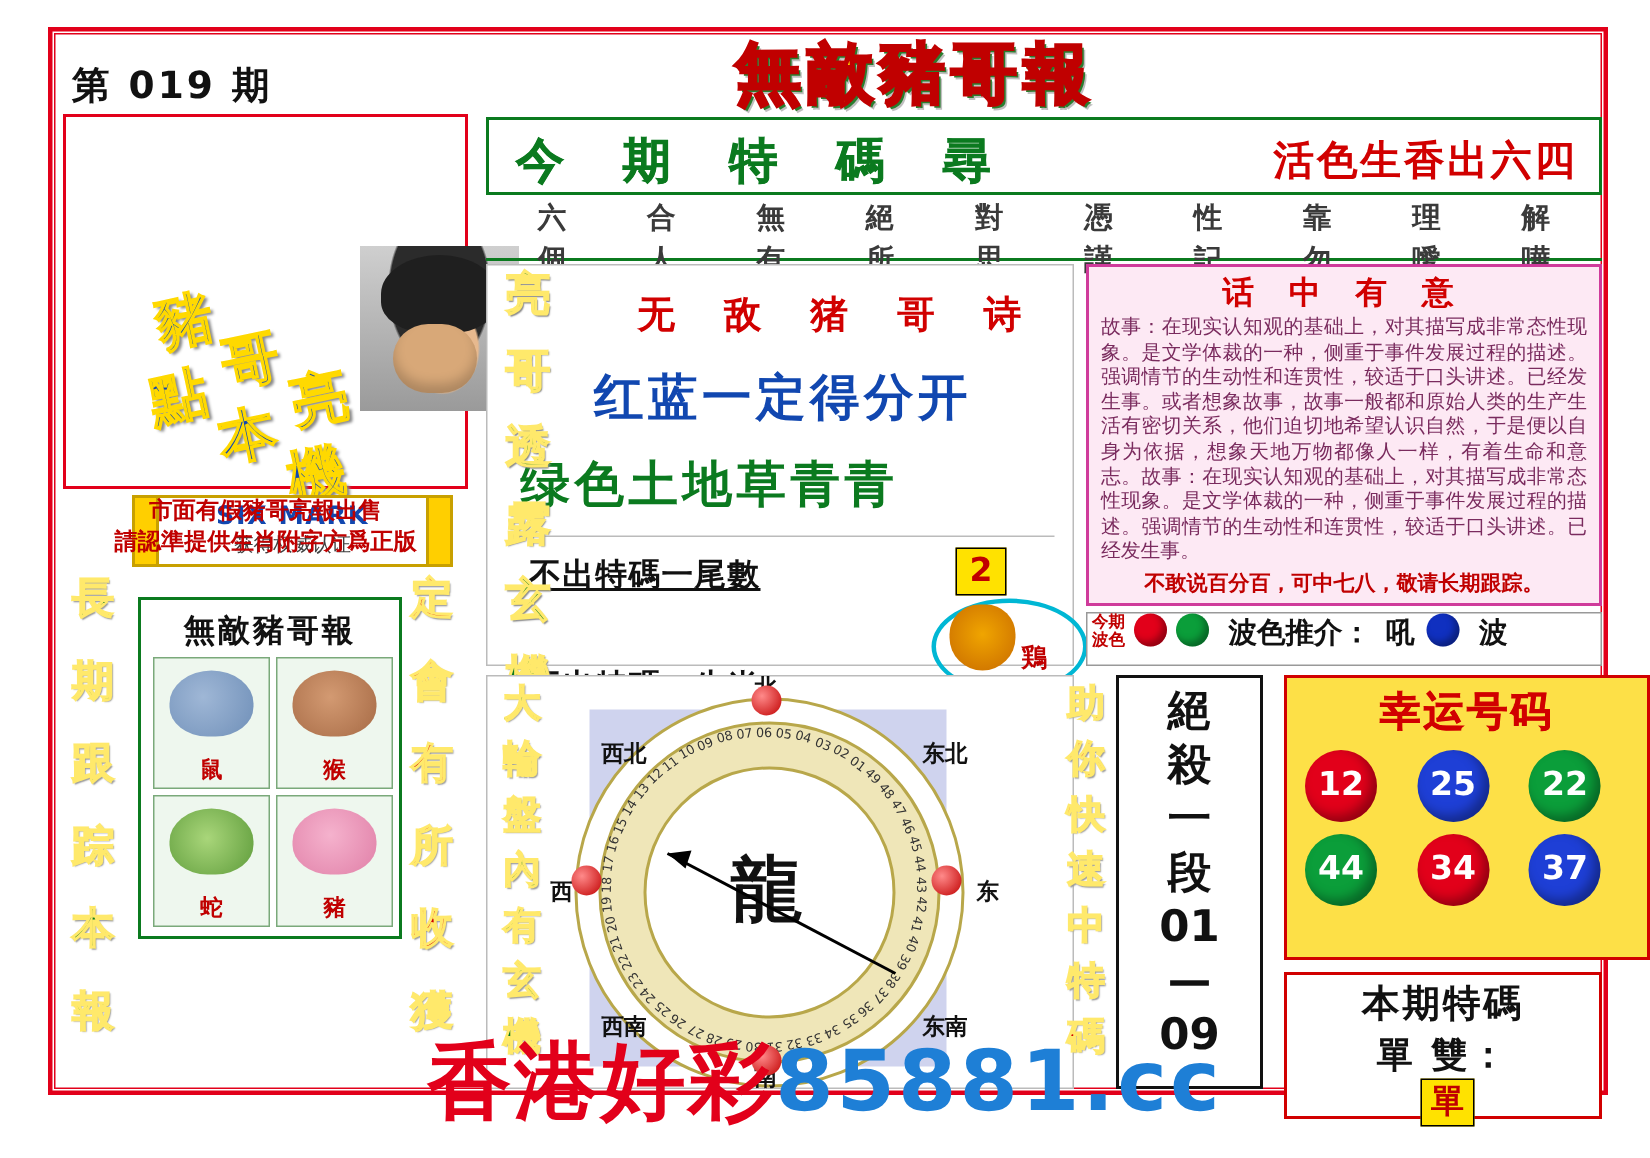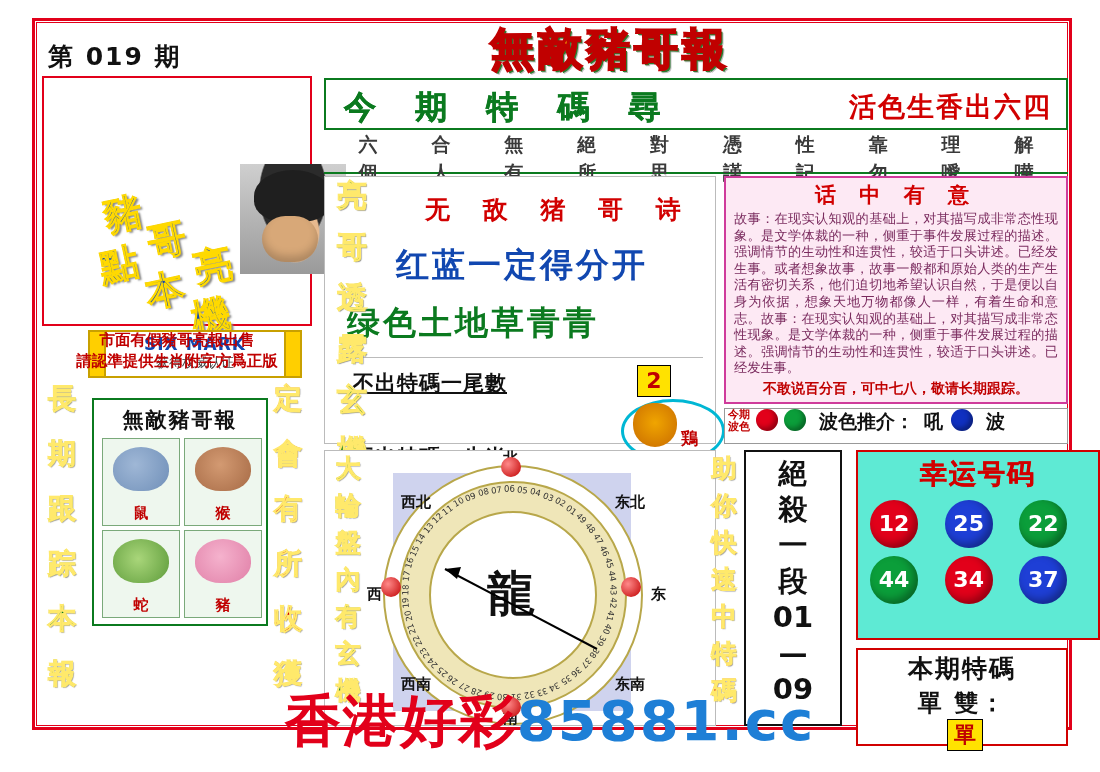--- a/index.html
+++ b/index.html
@@ -118,21 +118,21 @@
   .vhelp{position:absolute;left:706px;top:452px;width:36px;}
   .vhelp span{display:block;text-align:center;font-size:25px;font-weight:bold;color:#d10000;-webkit-text-stroke:1px #ffe96b;text-shadow:1px 1px 1px #999;margin-bottom:4px;}
   .vbigleft{position:absolute;left:330px;top:452px;width:36px;}
   .vbigleft span{display:block;text-align:center;font-size:25px;font-weight:bold;color:#0b7a1f;-webkit-text-stroke:1px #ffe96b;text-shadow:1px 1px 1px #999;margin-bottom:4px;}
 
   
   .killseg{position:absolute;left:744px;top:450px;width:98px;height:276px;border:2px solid #111;box-sizing:border-box;background:#fff;text-align:center;}
   .killseg span{display:block;font-size:29px;font-weight:bold;color:#111;margin-top:6px;line-height:30px;}
 
   
-  .luckybox{position:absolute;left:856px;top:450px;width:244px;height:190px;border:2px solid #d10000;box-sizing:border-box;background:#5eead4;}
+  .luckybox{position:absolute;left:856px;top:450px;width:244px;height:190px;border:2px solid #d10000;box-sizing:border-box;background:#fde047;}
   .luckytitle{text-align:center;font-size:27px;font-weight:bold;color:#d10000;letter-spacing:2px;margin-top:4px;-webkit-text-stroke:0.5px #d10000;}
   .lucknums{display:grid;grid-template-columns:repeat(3,1fr);gap:8px;padding:8px 12px;}
   .lnum{width:48px;height:48px;border-radius:50%;text-align:center;line-height:48px;font-size:22px;font-weight:bold;color:#fff;box-shadow:inset -4px -4px 8px rgba(0,0,0,.35);}
   .n-red{background:#e2001a;}.n-blue{background:#1e3fd6;}.n-green{background:#0b9e3a;}
 
   .specialbox{position:absolute;left:856px;top:648px;width:212px;height:98px;border:2px solid #d10000;box-sizing:border-box;background:#fff;}
   .sptitle{text-align:center;font-size:25px;font-weight:bold;color:#111;margin-top:2px;letter-spacing:2px;}
   .sprow{display:flex;align-items:center;justify-content:center;margin-top:2px;flex-direction:column;}
   .sprow .lab{font-size:24px;font-weight:bold;color:#111;letter-spacing:2px;}
   .spval{width:34px;height:30px;background:#ffe200;border:1px solid #000;text-align:center;line-height:30px;font-size:22px;font-weight:bold;color:#c00000;margin-left:6px;}

